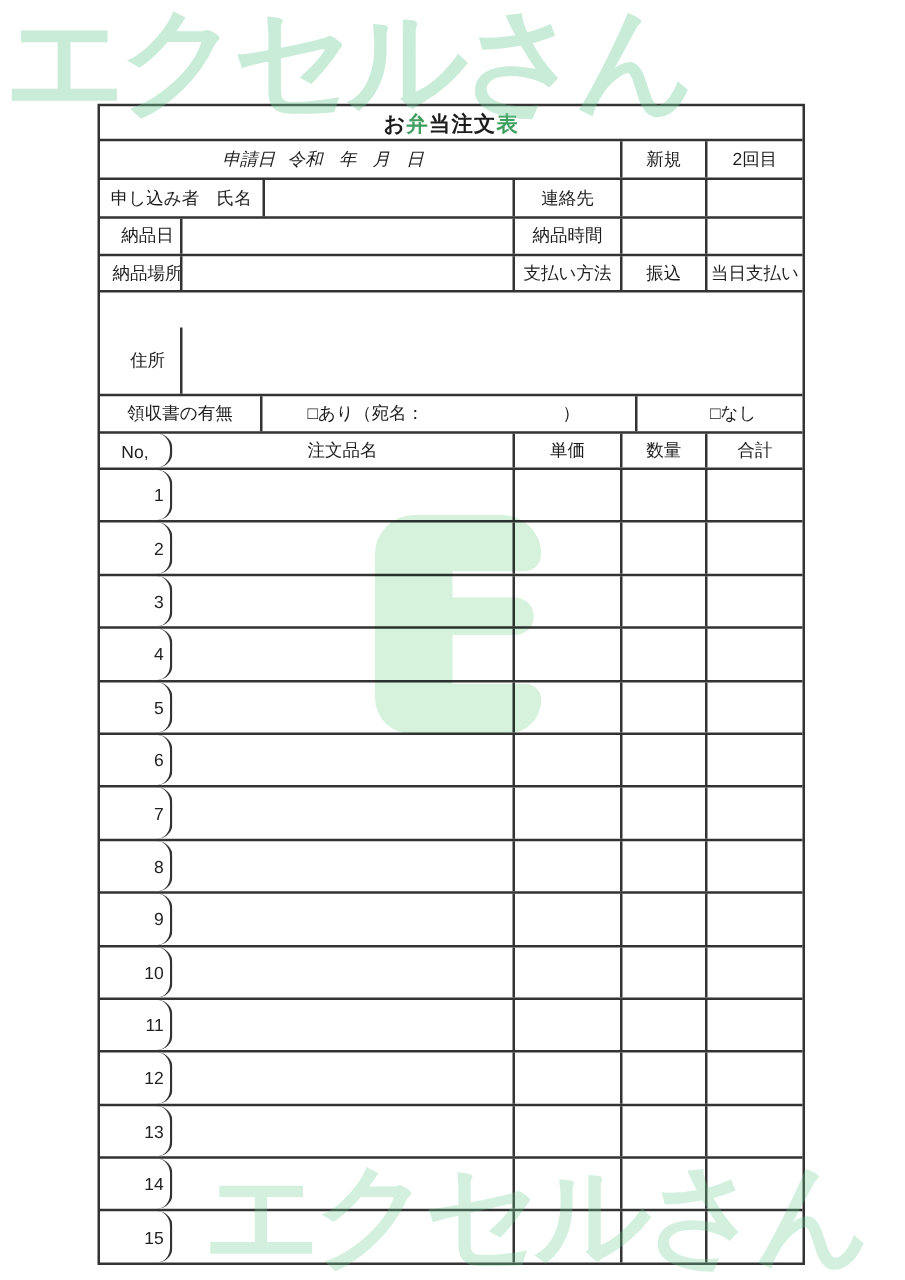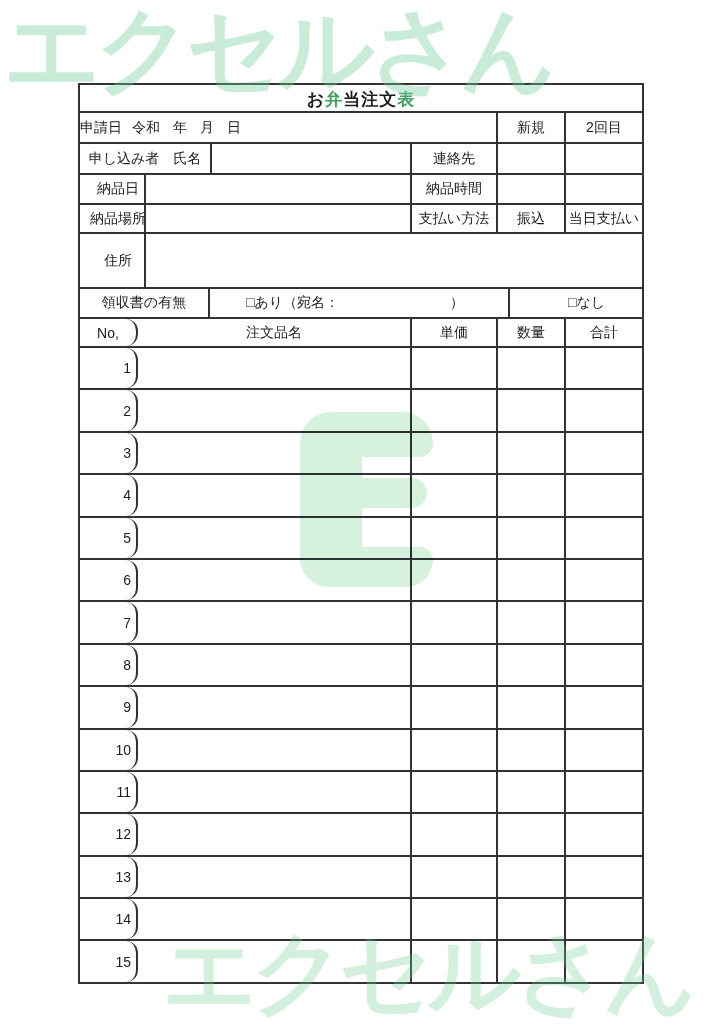--- a/index.html
+++ b/index.html
@@ -40,27 +40,27 @@
     box-sizing:border-box;border-right:2px solid #333;
     font-size:14px;overflow:hidden;white-space:nowrap;
   }
   .cell.last{border-right:none;}
   
   .w58{width:58px;border-radius:12px;}  .w66{width:66px;padding-left:12px;}  .w68{width:68px;}  .w76{width:76px;}
   .w86{width:86px;}  .w118{width:130px;}.w132{width:132px;font-family:Liberation Serif, serif;}.w144{width:153px;}
   .w200{width:200px;}.w266{width:266px;}.w274{width:274px;}.w300{width:300px;}
   .w418{width:418px;}.w496{width:496px;}.w562{width:562px;}
   
-  .h27{height:27px;} .h28{height:28px;} .h29{height:29px;} .h53{height:53px;} .h40{height:40.4px;}
+  .h27{height:27px;} .h28{height:28px;} .h29{height:29px;} .h53{height:53px;margin-top:28px;} .h40{height:40.4px;}
 
   .title-row{height:28px;}
   .title-cell{font-size:17px;font-weight:bold;letter-spacing:1px;}
   .title-cell .g{color:#3f9f5f;}
 
-  .meta-cell{justify-content:flex-start;}
+  .meta-cell{justify-content:flex-start;padding-left:98px;font-style:italic;}
   .meta-cell span{display:inline-block;}
   .meta-cell .m1{margin-left:10px;}
   .meta-cell .m2{margin-left:13px;}
 
   .receipt-with{justify-content:space-between;padding:0 44px 0 36px;}
 
   .num-cell{justify-content:flex-end;padding-right:5px;font-size:14px;color:#222;}
 </style>
 </head>
 <body>

